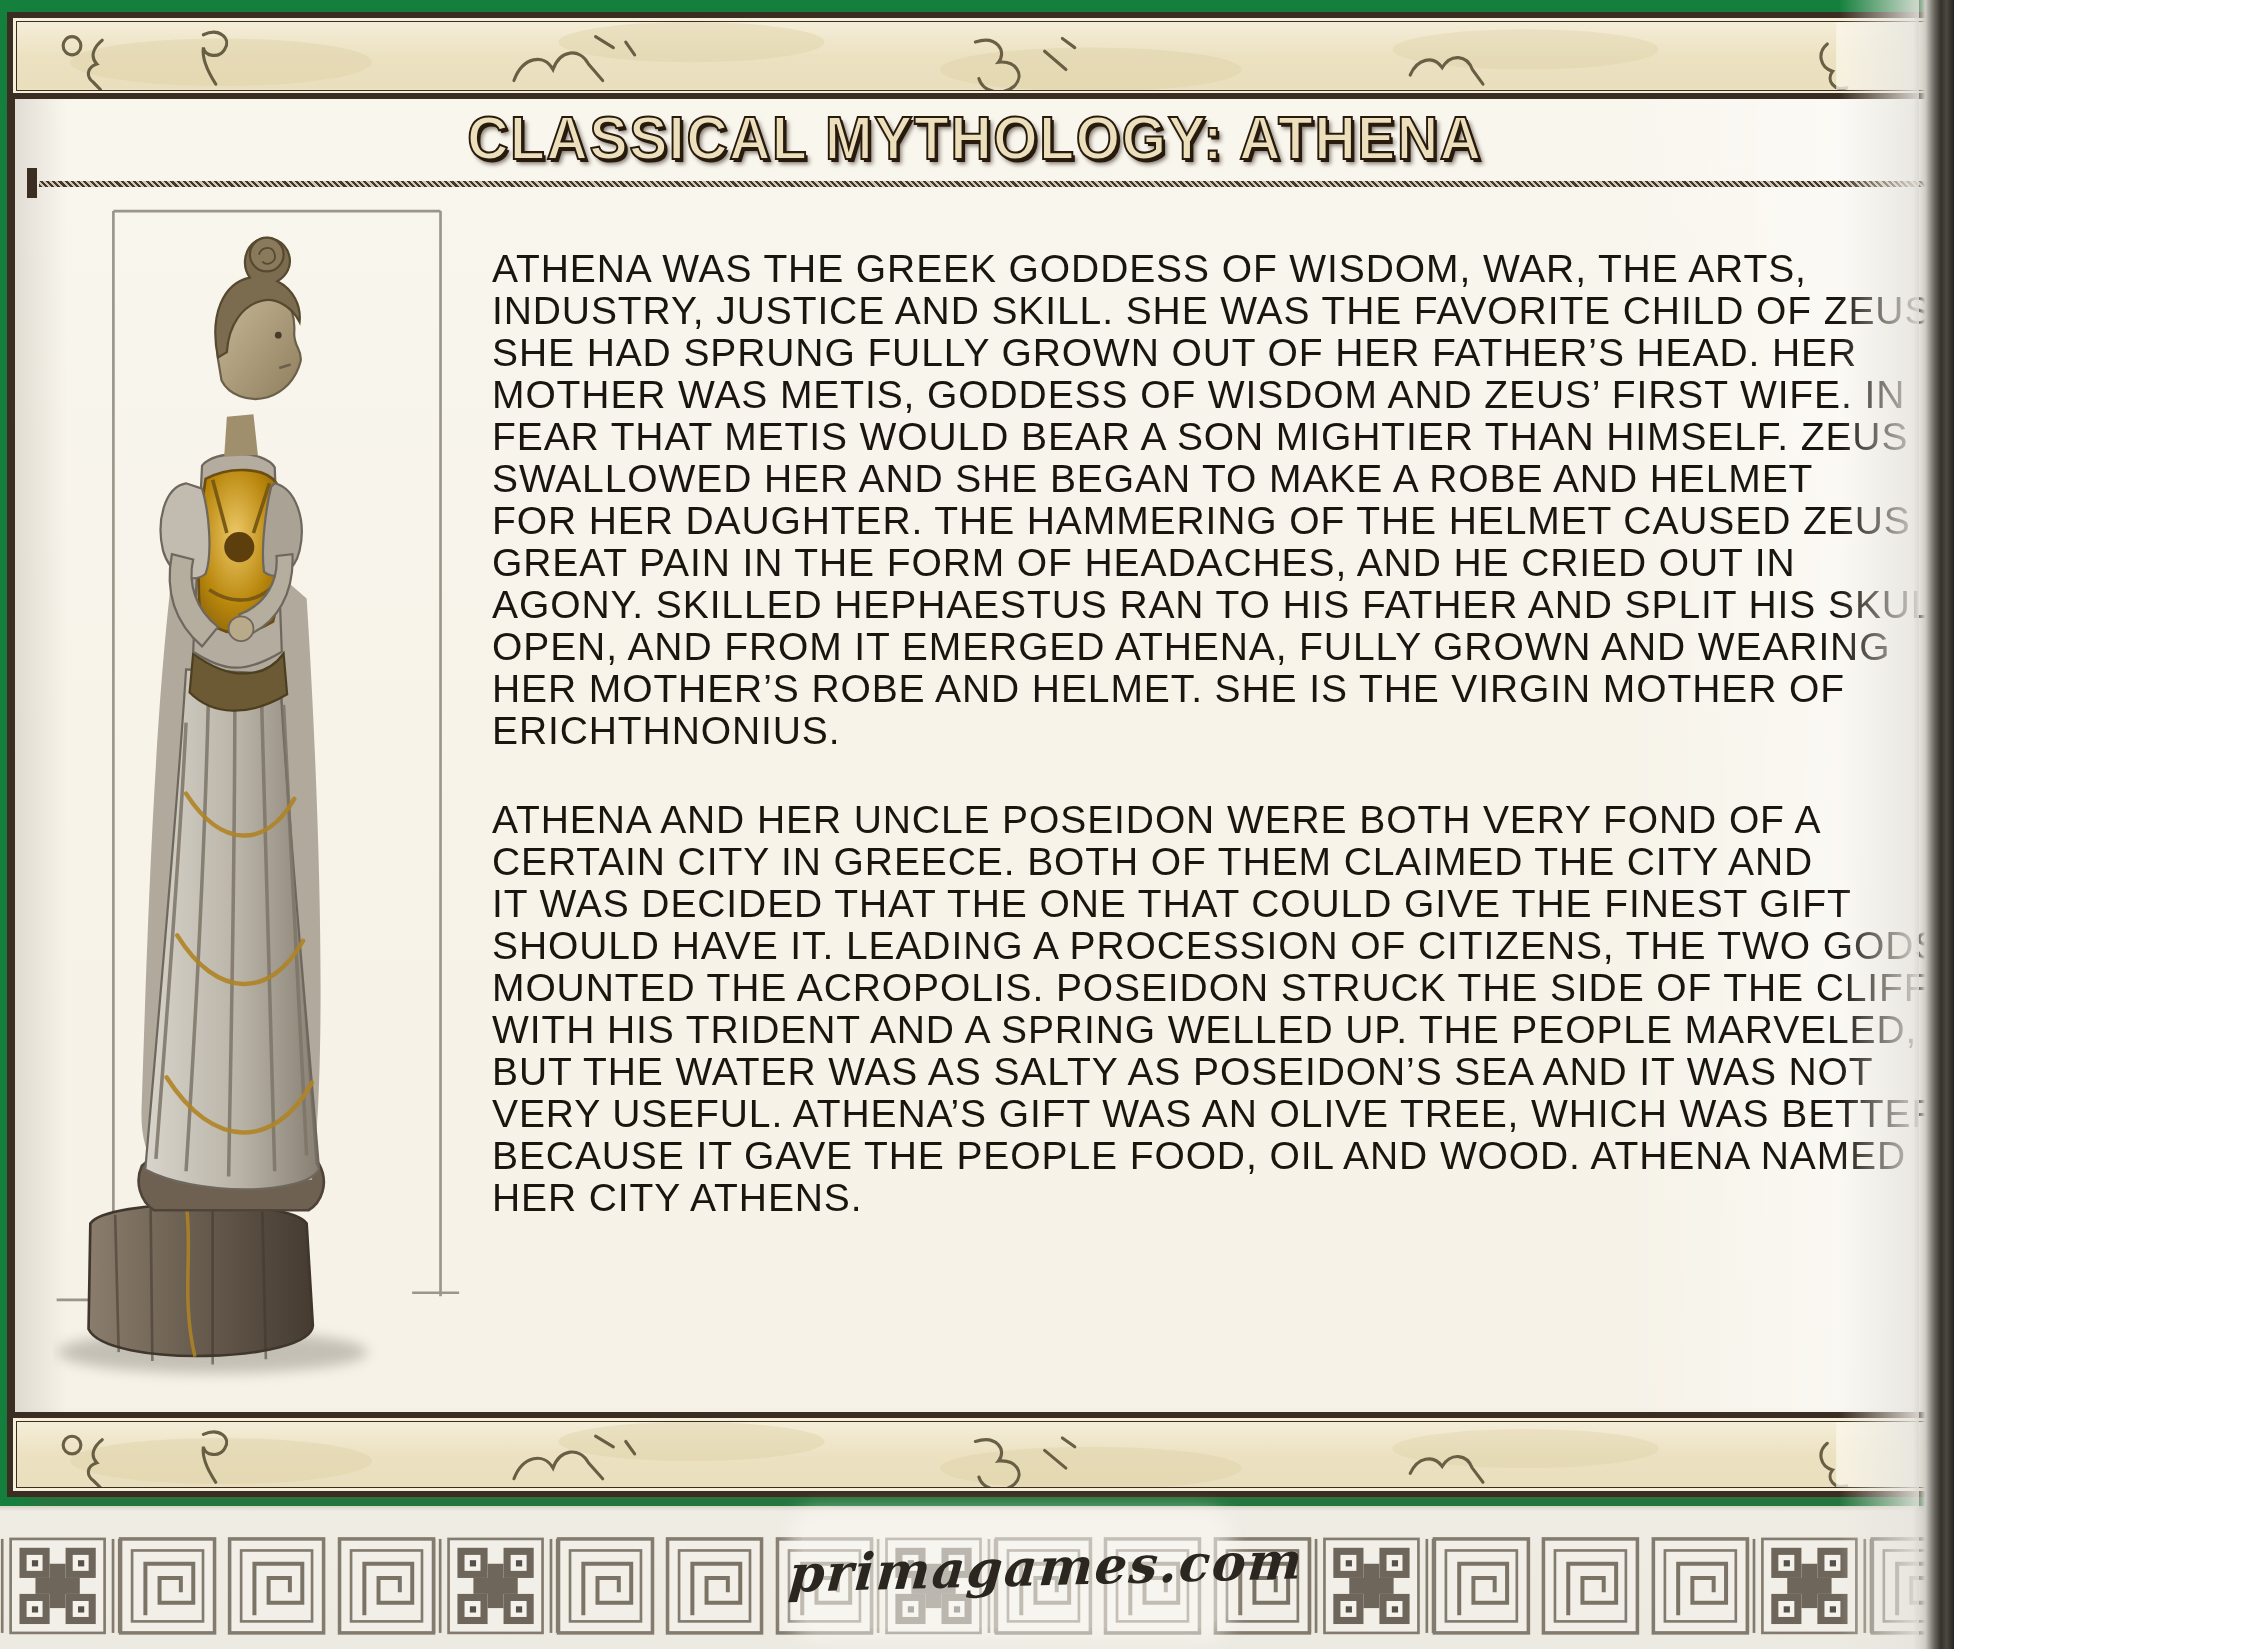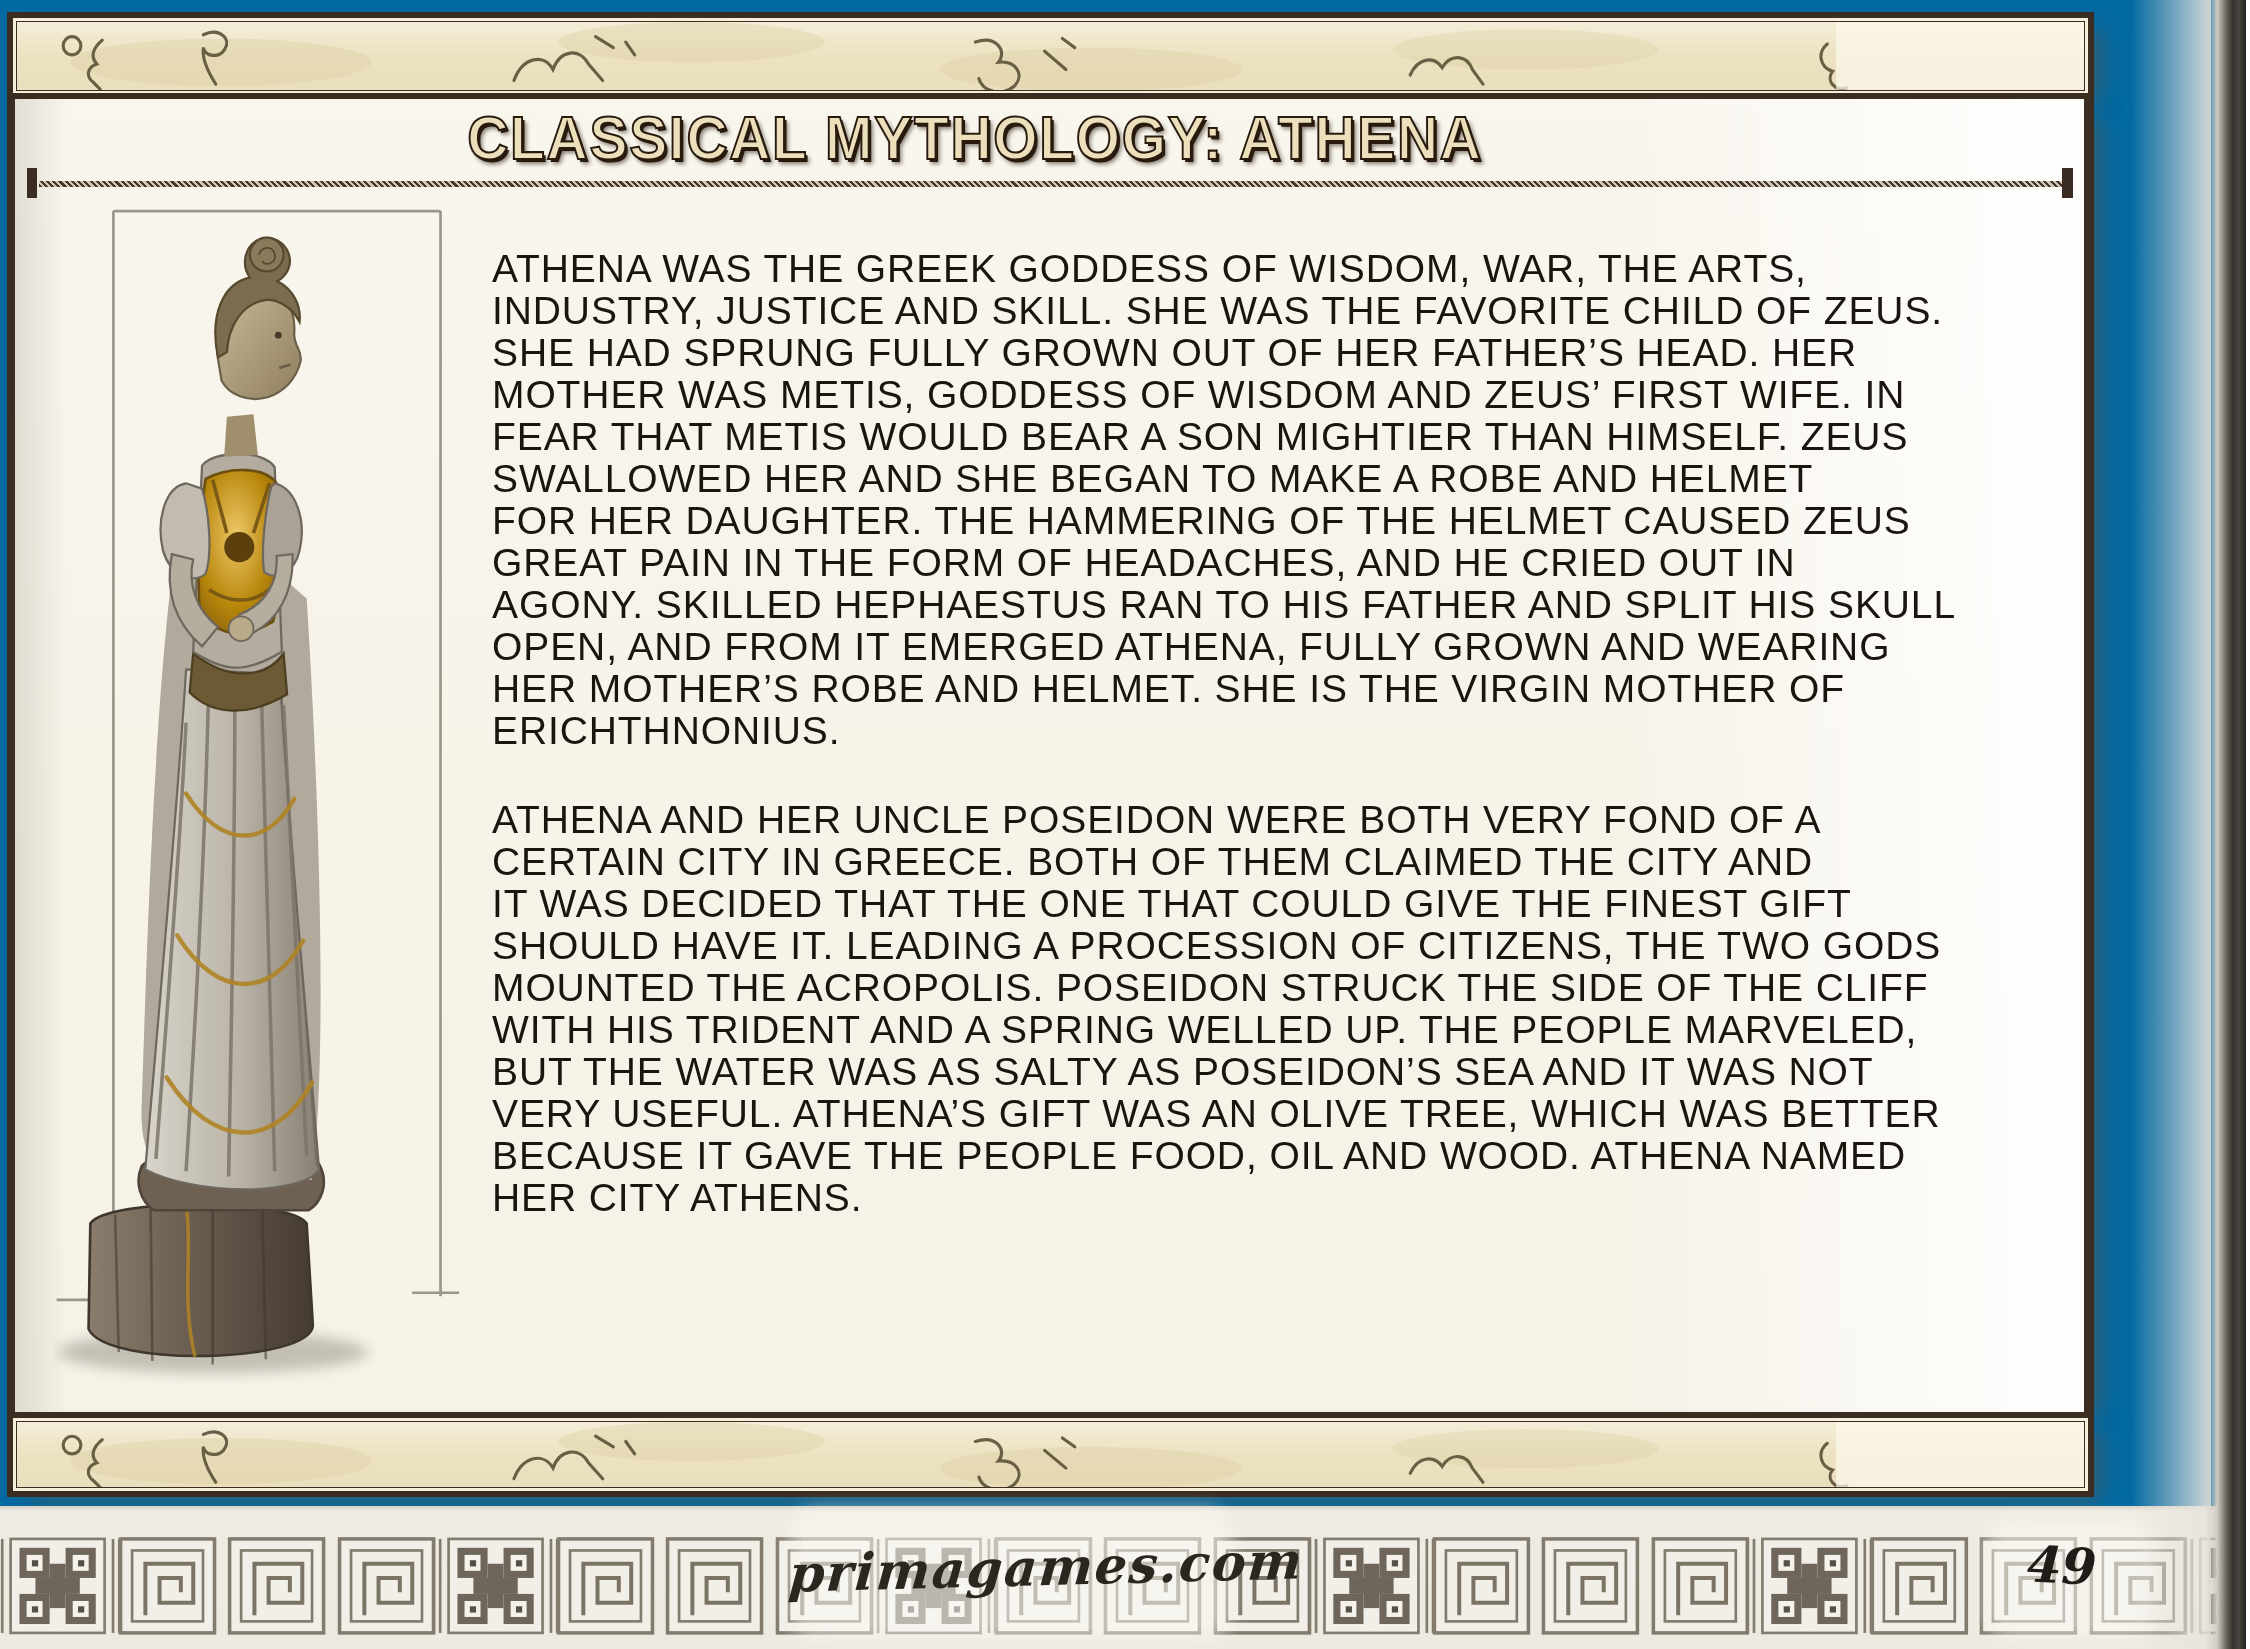--- a/index.html
+++ b/index.html
@@ -1,16 +1,16 @@
 <!DOCTYPE html>
 <html style="font-size:14px"><head>
 <meta charset="utf-8">
 <style>
   html,body{margin:0;padding:0;background:#ffffff;}
-  .scan{position:relative;width:2246px;height:1649px;background:#0369a1;overflow:hidden;
+  .scan{position:relative;width:1954px;height:1649px;background:#15803d;overflow:hidden;
         font-family:"Liberation Sans",sans-serif;}
 
   
   .framed{box-shadow:14px 10.6px 19.5px -7px rgba(95,85,70,.5);}
   .banner{position:absolute;left:7px;width:2087px;border:6.2px solid #3b2d21;background:#f6efda;box-sizing:border-box;}
   .banner-top{top:12.4px;height:87px;}
   .banner-bottom{top:1412px;height:85px;}
   .banner .inner{position:absolute;inset:2.7px;border:1.8px solid #3b2d21;overflow:hidden;}
   .banner .inner svg{display:block;width:100%;height:100%;}
 

